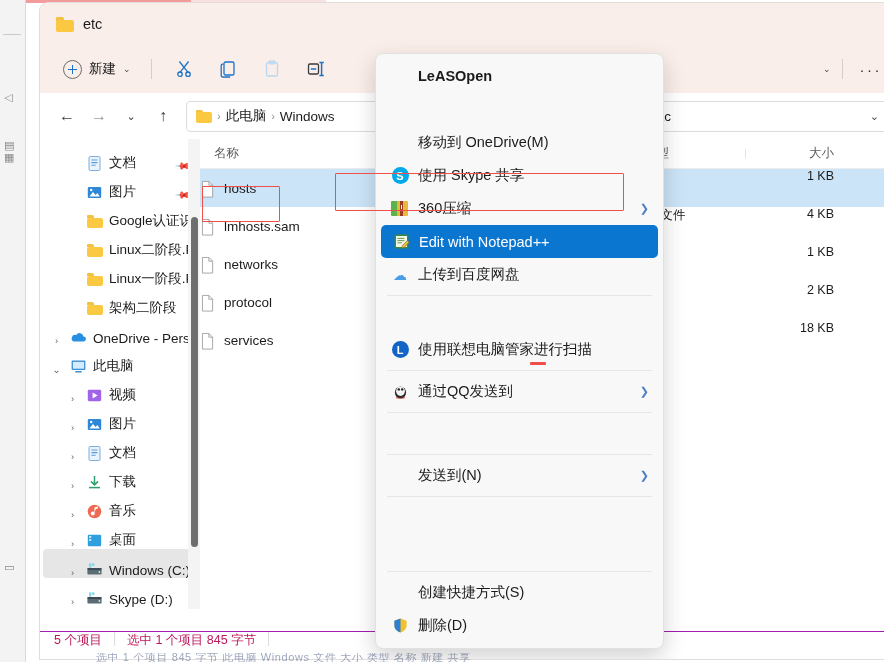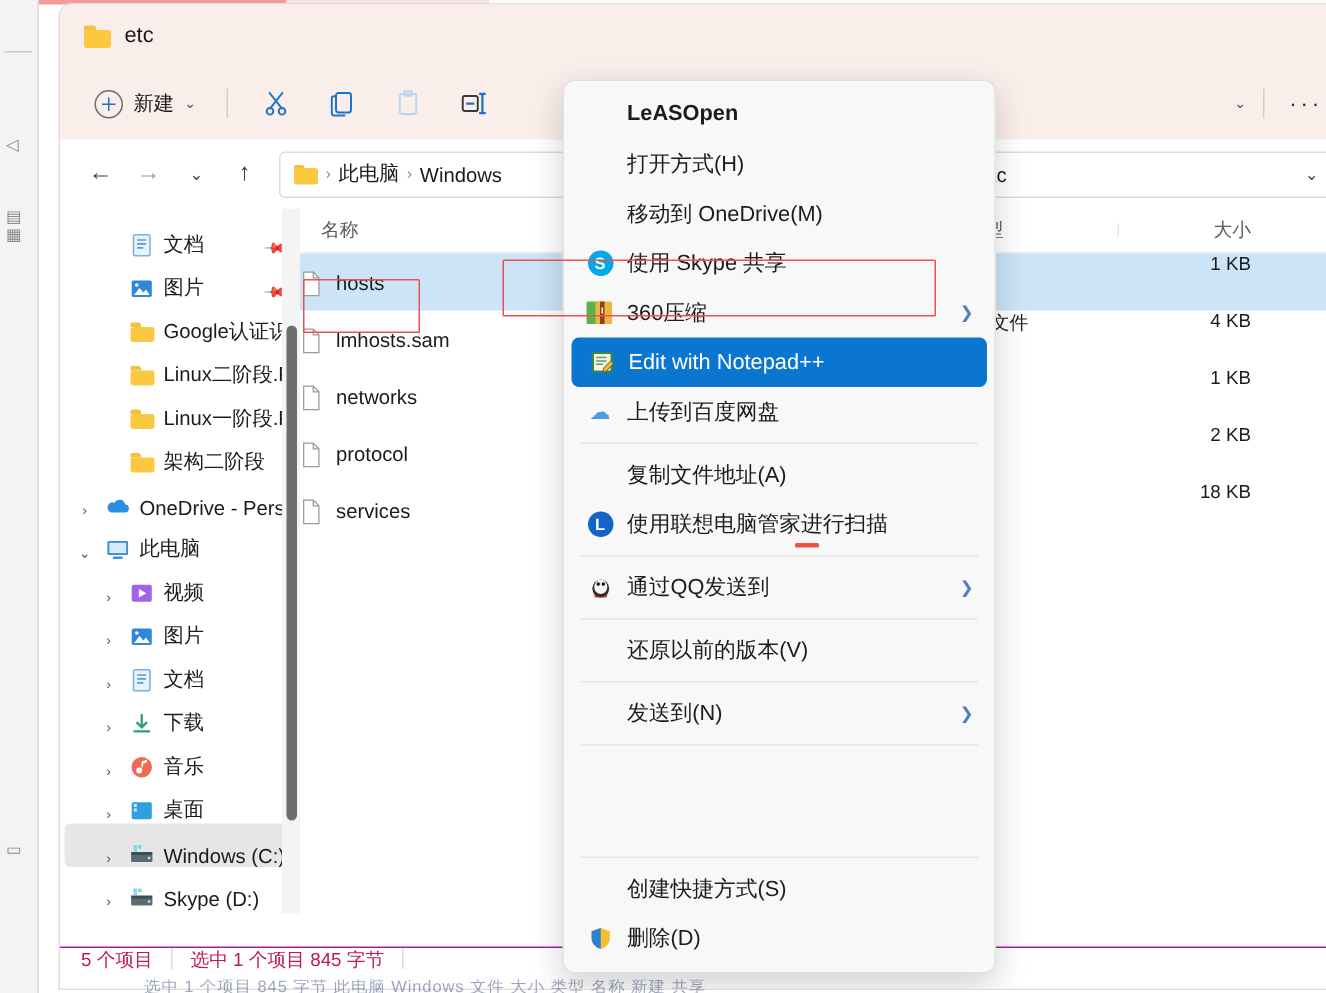--- a/index.html
+++ b/index.html
@@ -589,21 +589,20 @@
       <span class="st-tail"></span>
     </div>
 
     <div class="ctxmenu" id="ctxmenu">
         <div class="ctx-item header">
           <span class="ctx-ic empty"></span>
           <span class="ctx-label">LeASOpen</span>
         </div>
         <div class="ctx-item">
           <span class="ctx-ic empty"></span>
-          <span class="ctx-label">打开方式(H)</span>
         </div>
         <div class="ctx-item">
           <span class="ctx-ic empty"></span>
           <span class="ctx-label">移动到 OneDrive(M)</span>
         </div>
         <div class="ctx-item">
           <span class="ctx-ic">
             <span class="ic-skype">S</span>
           </span>
           <span class="ctx-label">使用 Skype 共享</span>
@@ -633,21 +632,20 @@
         </div>
         <div class="ctx-item">
           <span class="ctx-ic">
             <span class="ic-baidu">☁</span>
           </span>
           <span class="ctx-label">上传到百度网盘</span>
         </div>
         <div class="ctx-sep"></div>
         <div class="ctx-item">
           <span class="ctx-ic empty"></span>
-          <span class="ctx-label">复制文件地址(A)</span>
         </div>
         <div class="ctx-item">
           <span class="ctx-ic">
             <span class="ic-lenovo">L</span>
           </span>
           <span class="ctx-label">使用联想电脑管家进行扫描</span>
         </div>
         <div class="ctx-sep"></div>
         <div class="ctx-item">
           <span class="ctx-ic">
@@ -658,21 +656,20 @@
               <circle cx="10.2" cy="6.4" r="1.2" fill="#1b1b1b"></circle>
               <path d="M4 13.4 Q8.5 16.6 13 13.4 L12.4 15.4 H4.6 Z" fill="#d93b2b"></path>
             </svg>
           </span>
           <span class="ctx-label">通过QQ发送到</span>
           <span class="ctx-arrow">❯</span>
         </div>
         <div class="ctx-sep"></div>
         <div class="ctx-item">
           <span class="ctx-ic empty"></span>
-          <span class="ctx-label">还原以前的版本(V)</span>
         </div>
         <div class="ctx-sep"></div>
         <div class="ctx-item">
           <span class="ctx-ic empty"></span>
           <span class="ctx-label">发送到(N)</span>
           <span class="ctx-arrow">❯</span>
         </div>
         <div class="ctx-sep"></div>
         <div class="ctx-item">
           <span class="ctx-ic empty"></span>

